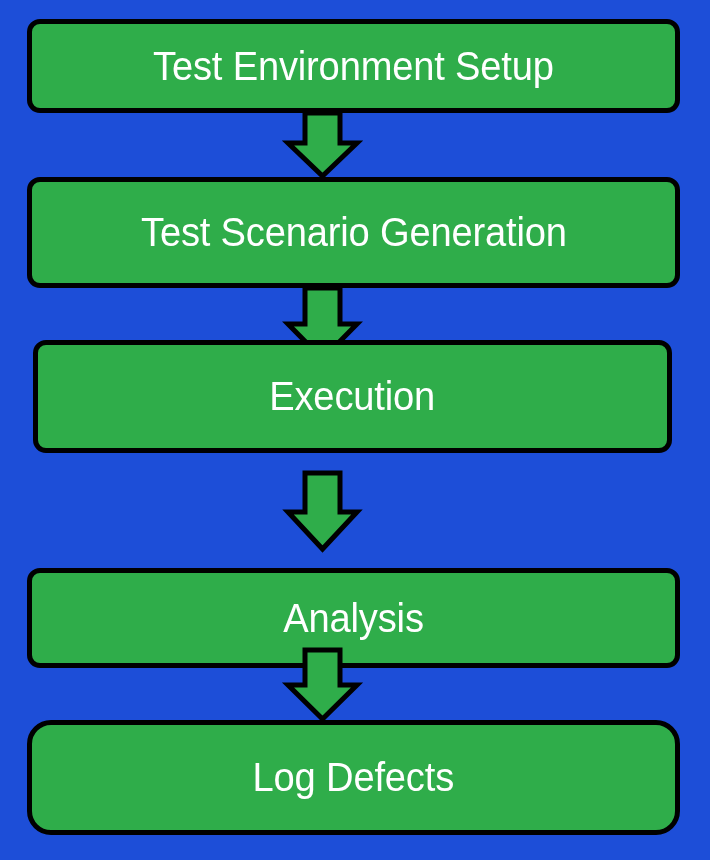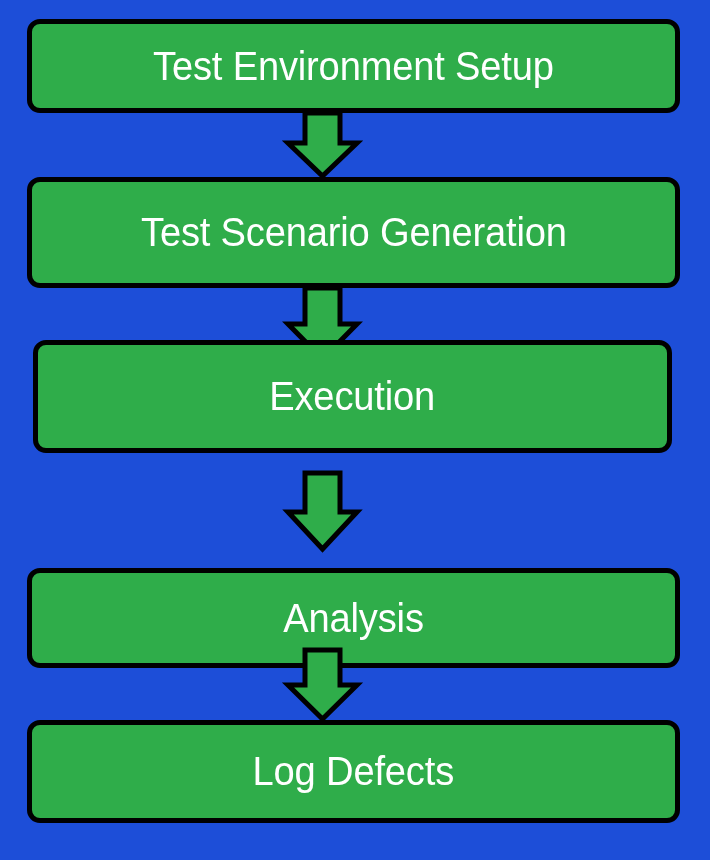--- a/index.html
+++ b/index.html
@@ -89,17 +89,17 @@
   <div class="node" style="left:27px; top:550px; width:653px; height:100px;margin-top:18px;">
     <span class="node-label">Analysis</span>
   </div>
 
   <div class="connector" style="left:287px; top:650px; width:71px; height:70px;">
     <svg viewBox="0 0 71 70" preserveAspectRatio="none" aria-hidden="true">
       <polygon points="18,0 53,0 53,35 70,35 35.5,69 1,35 18,35" fill="#2FAD4A" stroke="#000000" stroke-width="5" stroke-linejoin="miter"></polygon>
     </svg>
   </div>
 
-  <div class="node" style="left:27px; top:720px; width:653px; height:103px;">
+  <div class="node" style="left:27px; top:720px; width:653px; height:115px;border-radius:24px;">
     <span class="node-label">Log Defects</span>
   </div>
 
 </div>
 
 </body></html>

